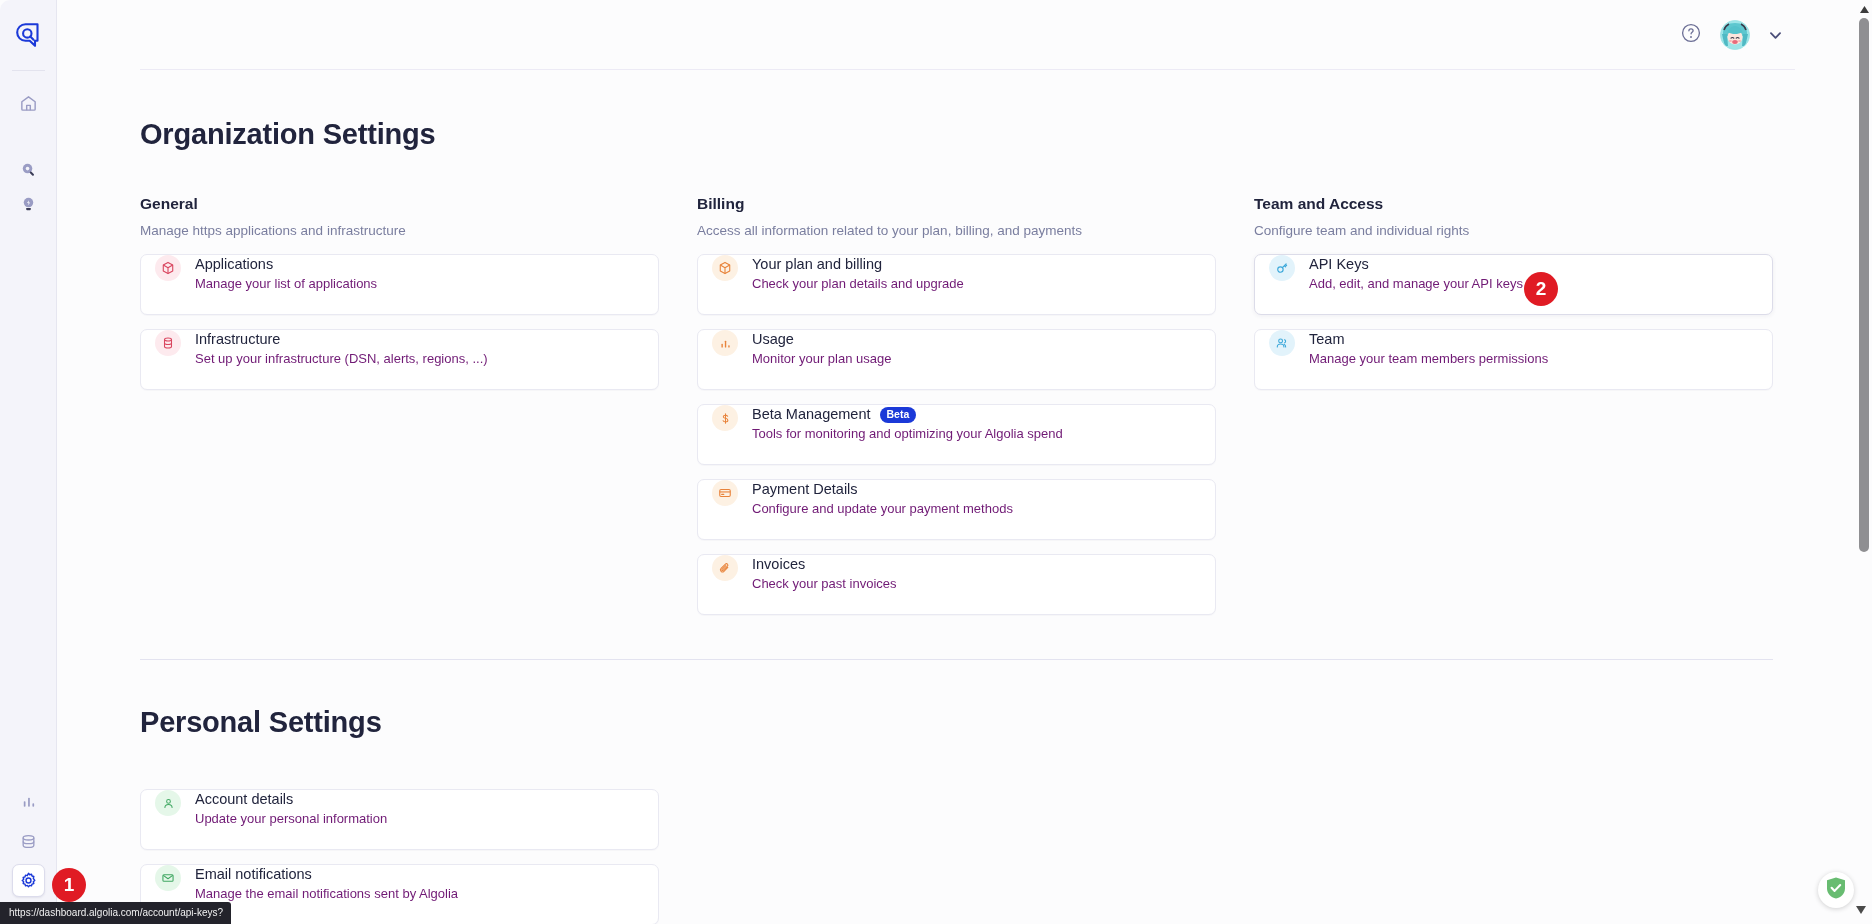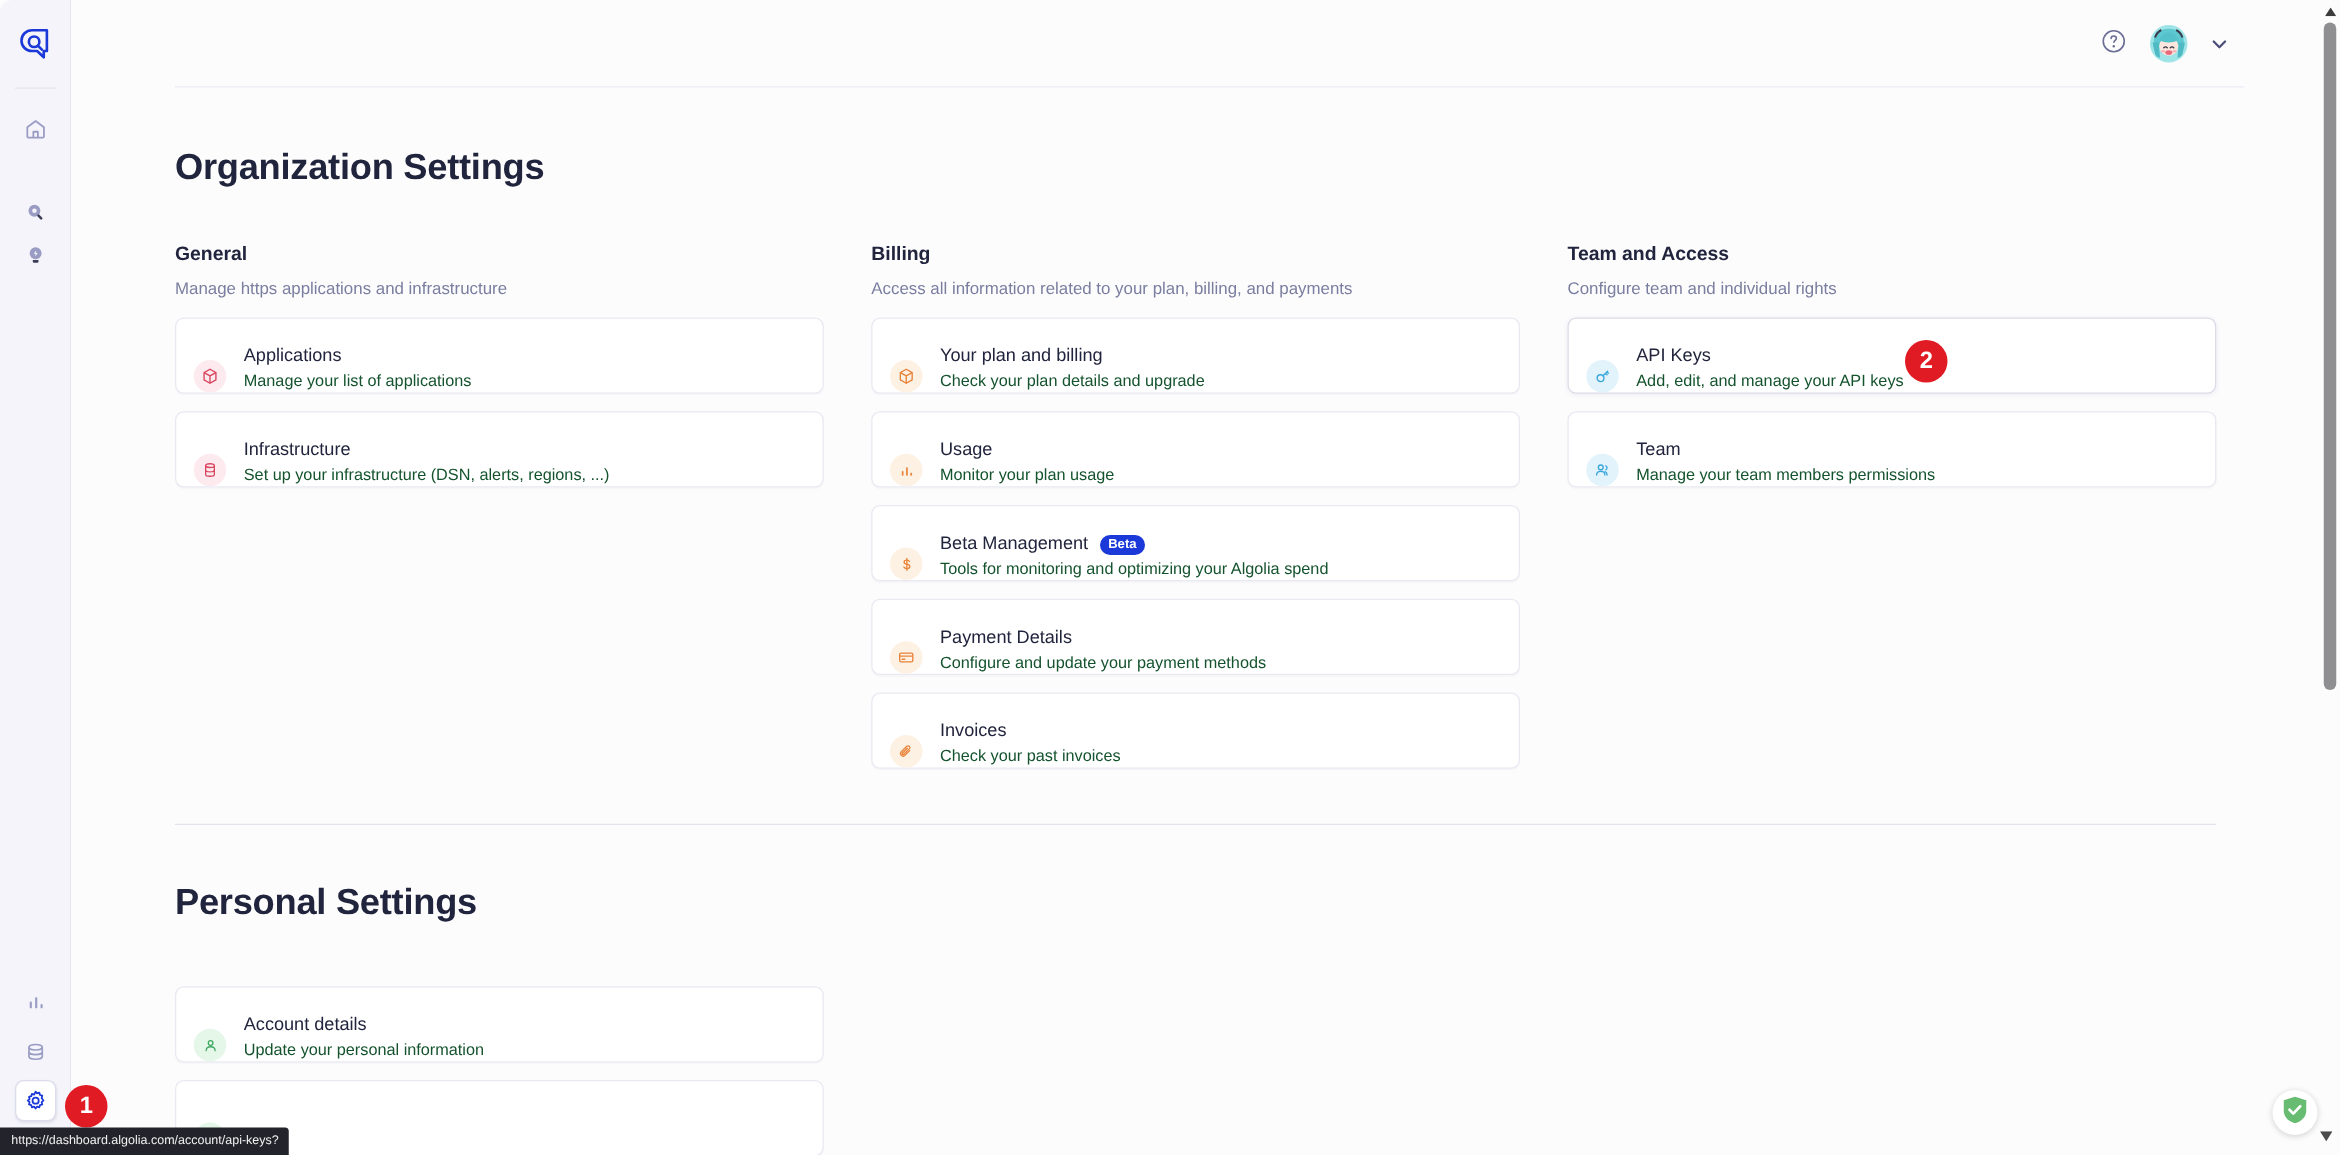--- a/index.html
+++ b/index.html
@@ -135,21 +135,21 @@
     font-size: 13.5px;
     color: #7a7e9f;
     margin-bottom: 16px;
   }
   .card {
     background: #ffffff;
     border: 1px solid #e9e9f2;
     border-radius: 7px;
     height: 61px;
     display: flex;
-    align-items: flex-end;
+    align-items: flex-start;
     padding: 0 0 0 14px;
     margin-bottom: 14px;
     cursor: pointer;
     position: relative;
     box-shadow: 0 1px 1px rgba(60,60,100,.03);
   }
   .card.hovered {
     border-color: #dcdce9;
     box-shadow: 0 1px 4px rgba(60,60,100,.07);
   }
@@ -168,21 +168,21 @@
   .card-title {
     font-size: 14.5px;
     color: #21243d;
     line-height: 19px;
     display: flex;
     align-items: center;
     gap: 9px;
   }
   .card-desc {
     font-size: 13px;
-    color: #14532d;
+    color: #701a75;
     line-height: 18px;
     margin-top: 1px;
   }
   .beta-badge {
     background: #1b39d8;
     color: #ffffff;
     font-size: 10.5px;
     font-weight: 700;
     border-radius: 9px;
     padding: 1px 7px 2px 7px;
@@ -565,20 +565,26 @@
           </div>
         </div>
 
         <div class="card">
           <div class="card-icon ic-green">
             <svg width="14" height="14" viewBox="0 0 16 16" fill="none">
               <rect x="2.2" y="4.2" width="11.6" height="7.6" rx="1.2" stroke="#41a863" stroke-width="1.25"></rect>
               <path d="M2.6 5l5.4 3.9L13.4 5" stroke="#41a863" stroke-width="1.25" stroke-linejoin="round" fill="none"></path>
             </svg>
           </div>
+          <div class="card-text">
+            <div class="card-title">
+                <span>Email notifications</span>
+              </div>
+            <div class="card-desc">Manage the email notifications sent by Algolia</div>
+          </div>
         </div>
       </div>
 
     </div>
   </main>
 
   <div id="scrollbar">
     <div id="scroll-up">
       <svg width="9" height="7" viewBox="0 0 9 7">
           <path d="M4.5 0L9 7H0z" fill="#3c3c3c"></path>

